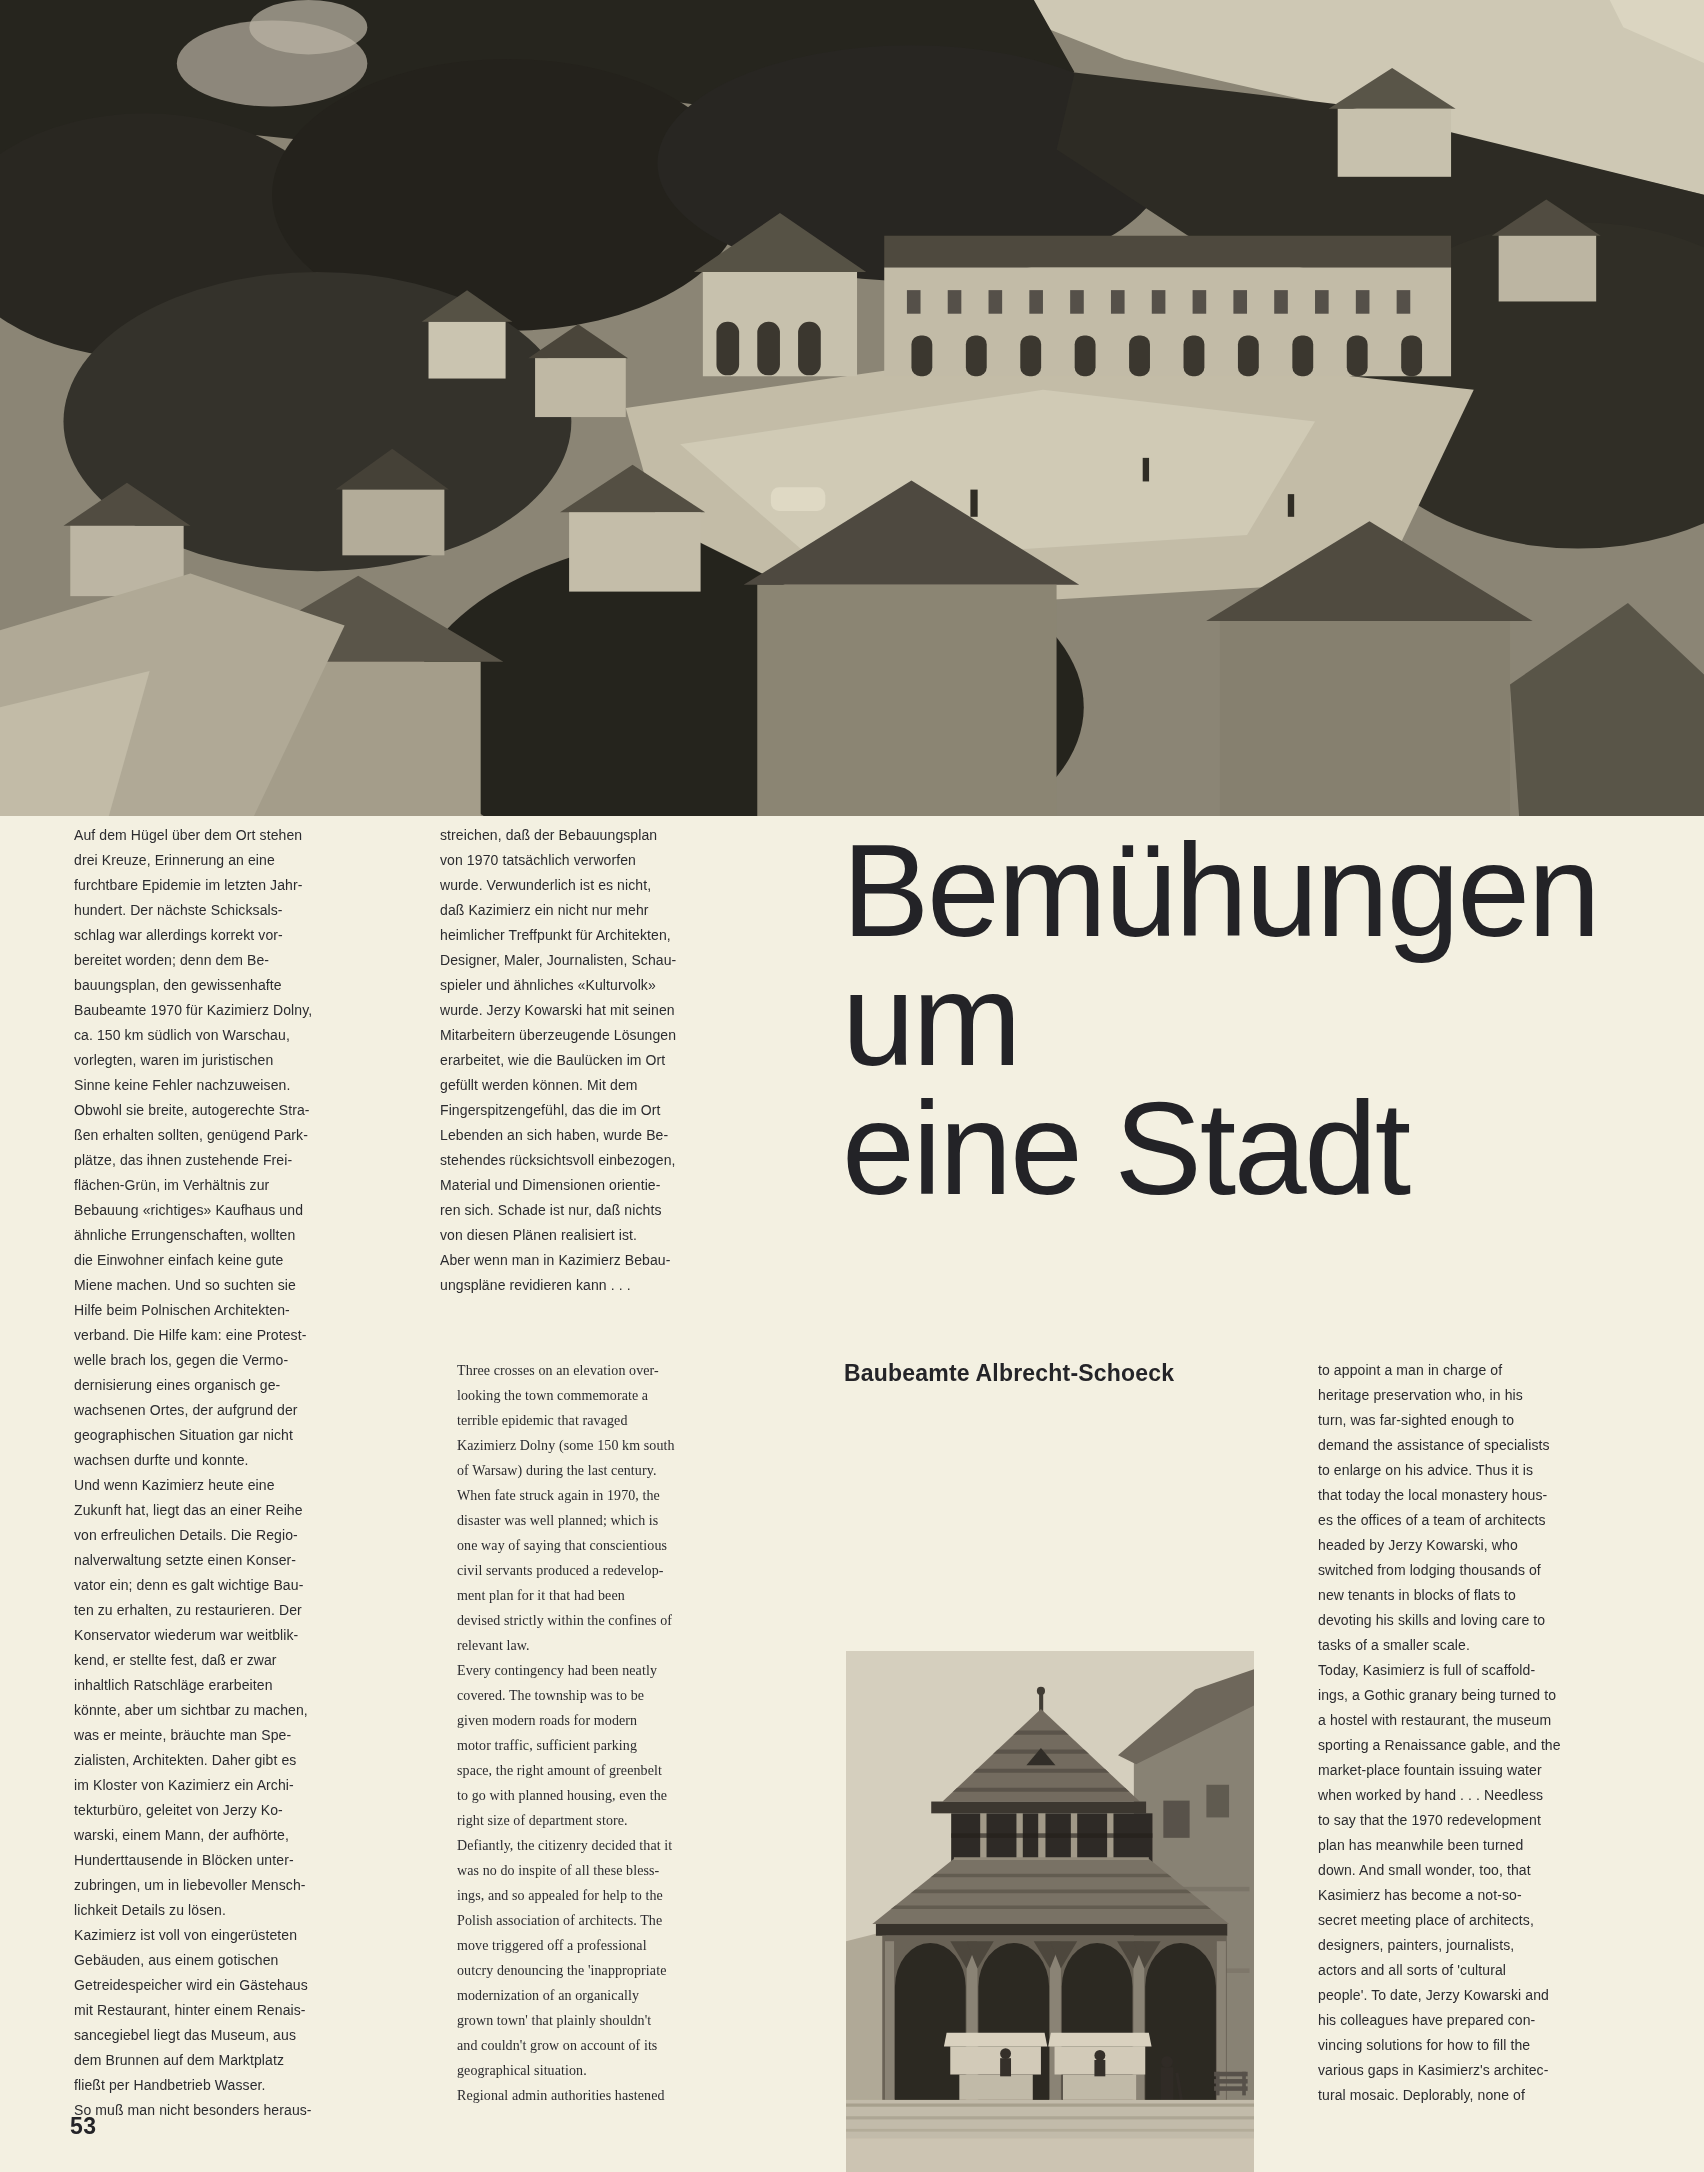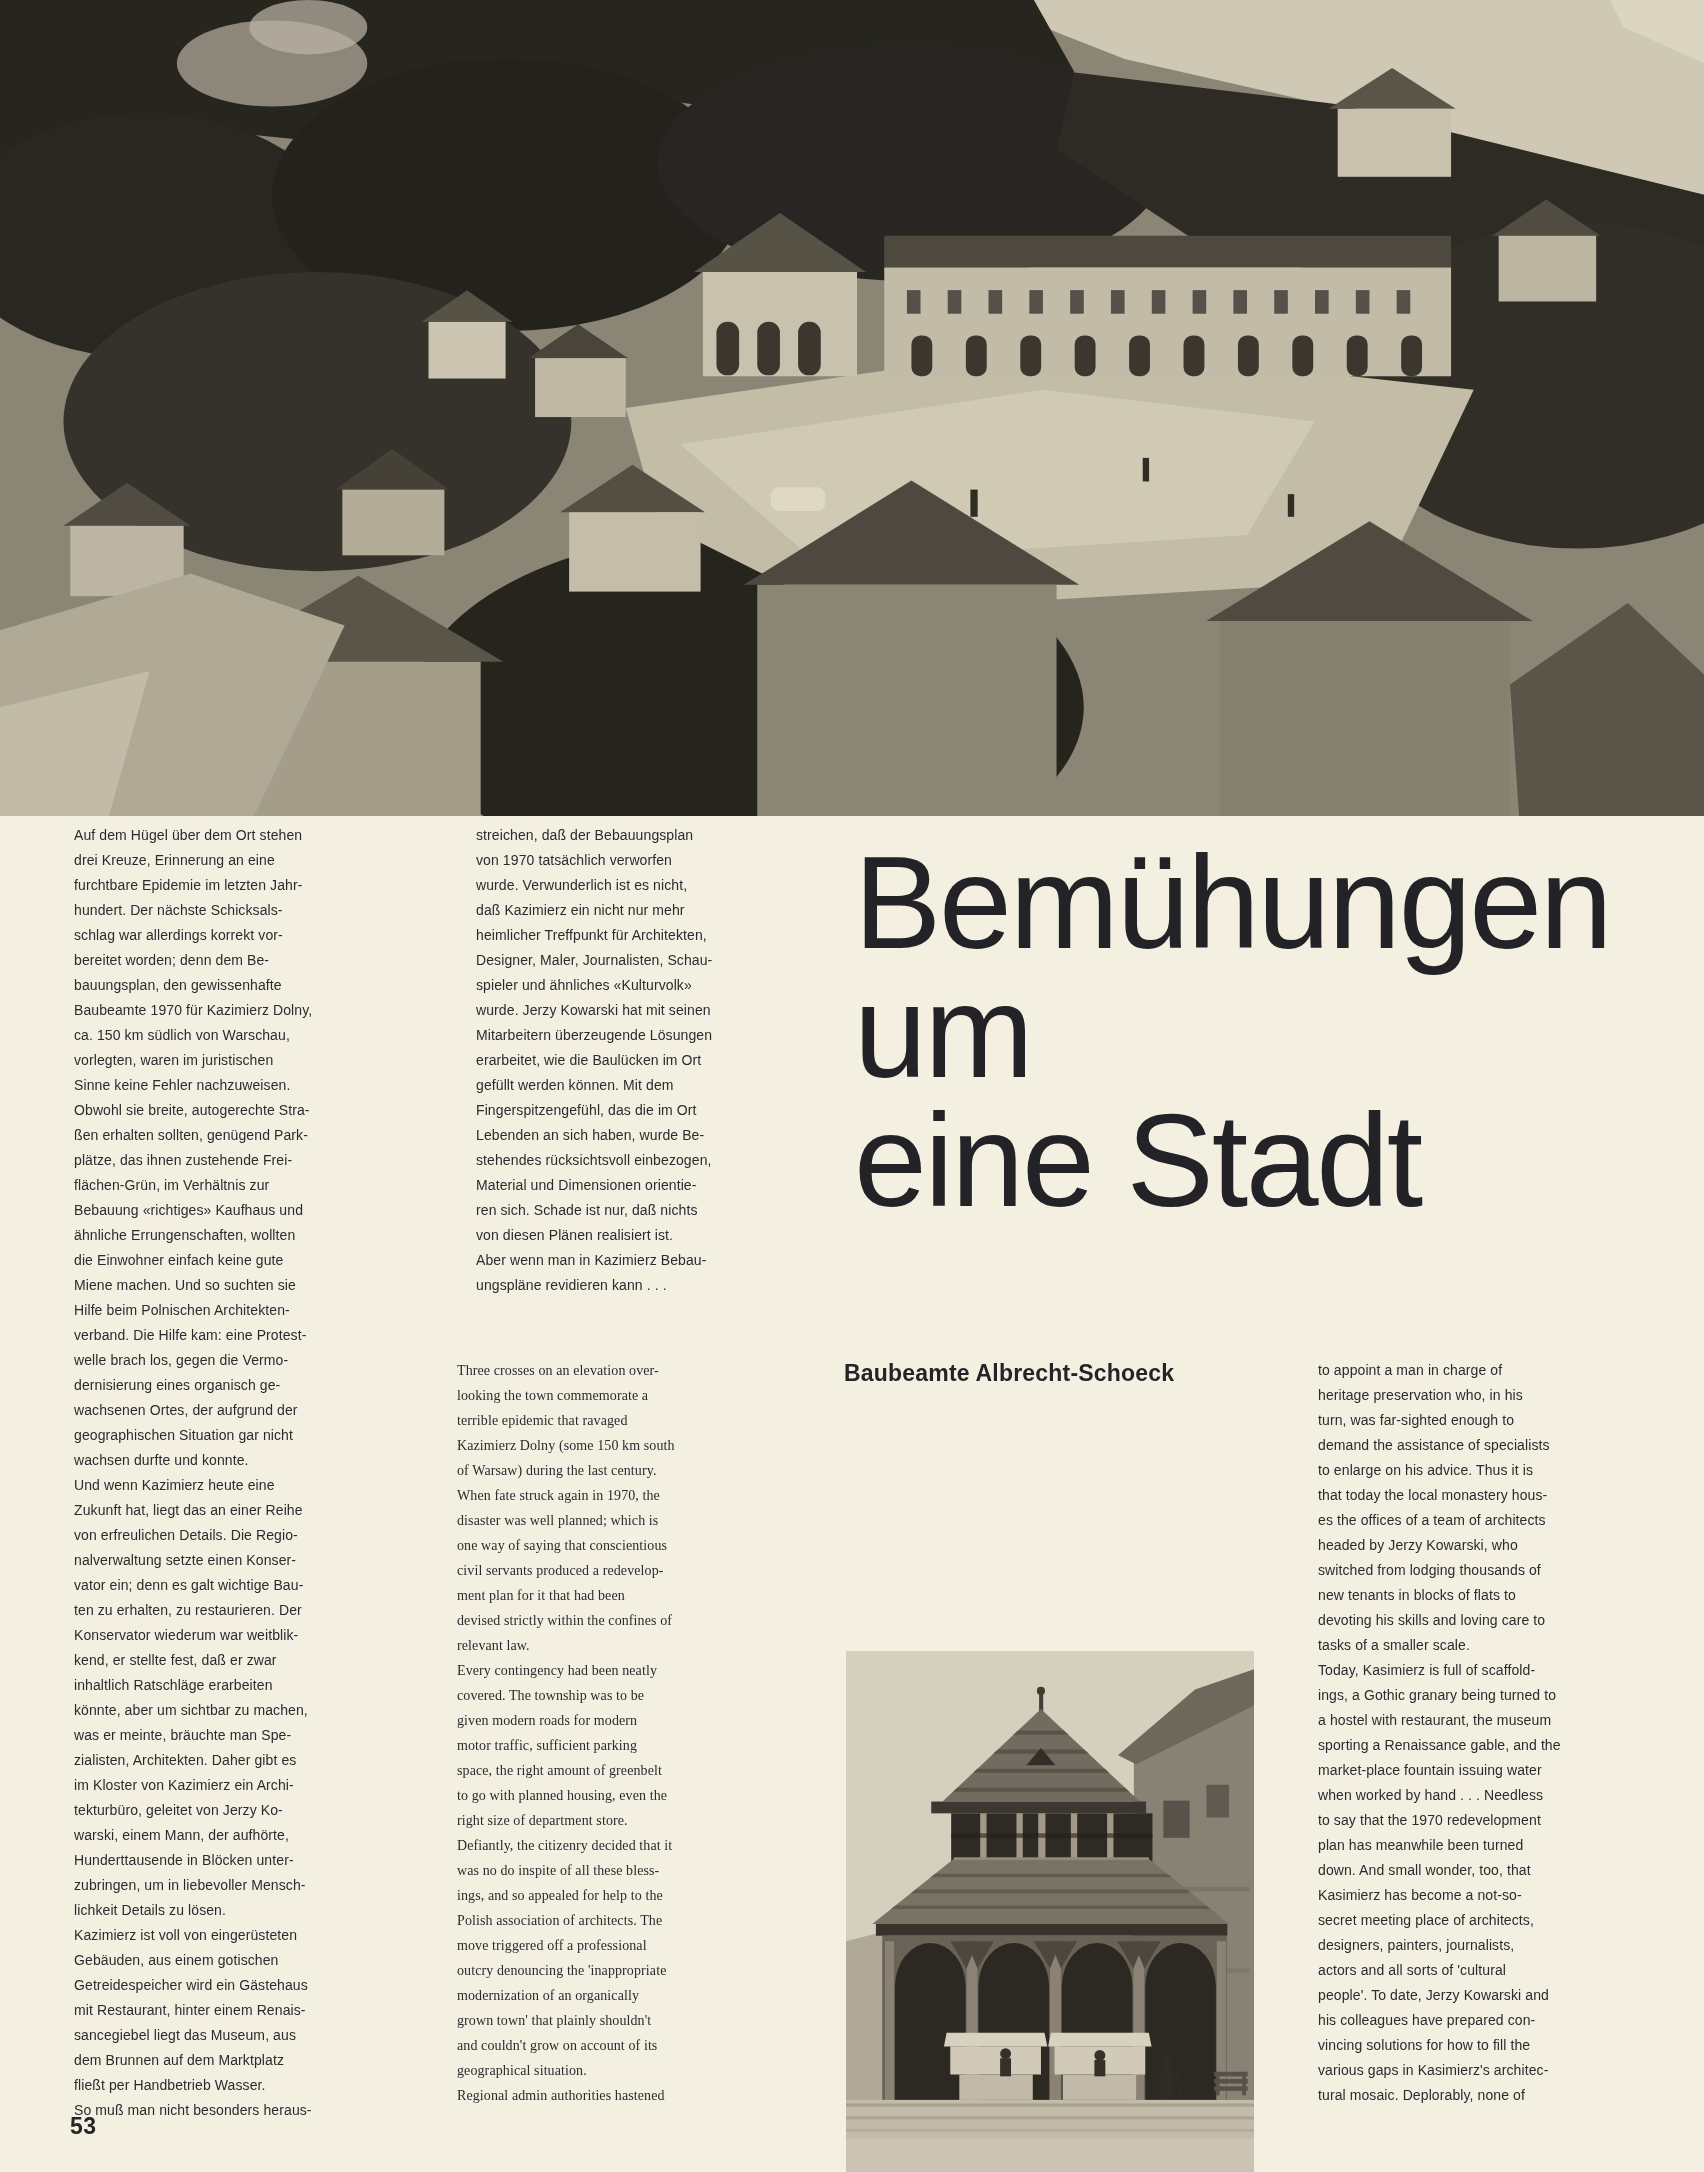--- a/index.html
+++ b/index.html
@@ -17,21 +17,21 @@
   .bottomphoto{left:846px;top:1651px;width:408px;height:521px;}
   .textcol{
     position:absolute;
     font-size:14px;
     line-height:25px;
     letter-spacing:0.1px;
     white-space:pre;
     color:#2b2b2f;
   }
   .col-de1{left:74px;top:823px;width:381px;}
-  .col-de2{left:476px;top:823px;width:381px;}
+  .col-de2{left:440px;top:823px;width:381px;}
   .col-en1{left:457px;top:1358px;width:381px;font-family:Liberation Serif, serif;}
   .col-en2{left:1318px;top:1358px;width:381px;}
   .headline{
     position:absolute;left:842px;top:826px;width:843px;
     font-size:131px;line-height:129px;letter-spacing:-2.3px;
     color:#232327;white-space:pre;
   }
   .byline{
     position:absolute;left:844px;top:1360px;width:453px;
     font-size:23px;font-weight:bold;letter-spacing:0.2px;color:#242428;
@@ -136,21 +136,21 @@
 
       <rect x="1700" y="1075" width="120" height="52" rx="18" fill="#e8e2cd"></rect>
       <rect x="2140" y="1080" width="16" height="60" fill="#2e2b24"></rect>
       <rect x="2520" y="1010" width="14" height="52" fill="#2e2b24"></rect>
       <rect x="2840" y="1090" width="14" height="50" fill="#2e2b24"></rect>
 
       <rect width="3760" height="1800" fill="#5b564c" opacity="0.06"></rect>
     </svg>
   </div>
 
-  <h1 class="headline" style="margin:12px;font-weight:normal;">Bemühungen
+  <h1 class="headline" style="margin:0;font-weight:normal;">Bemühungen
 um
 eine Stadt</h1>
   <div class="byline">Baubeamte Albrecht-Schoeck</div>
 
   <div class="textcol col-de1">Auf dem Hügel über dem Ort stehen
 drei Kreuze, Erinnerung an eine
 furchtbare Epidemie im letzten Jahr-
 hundert. Der nächste Schicksals-
 schlag war allerdings korrekt vor-
 bereitet worden; denn dem Be-

